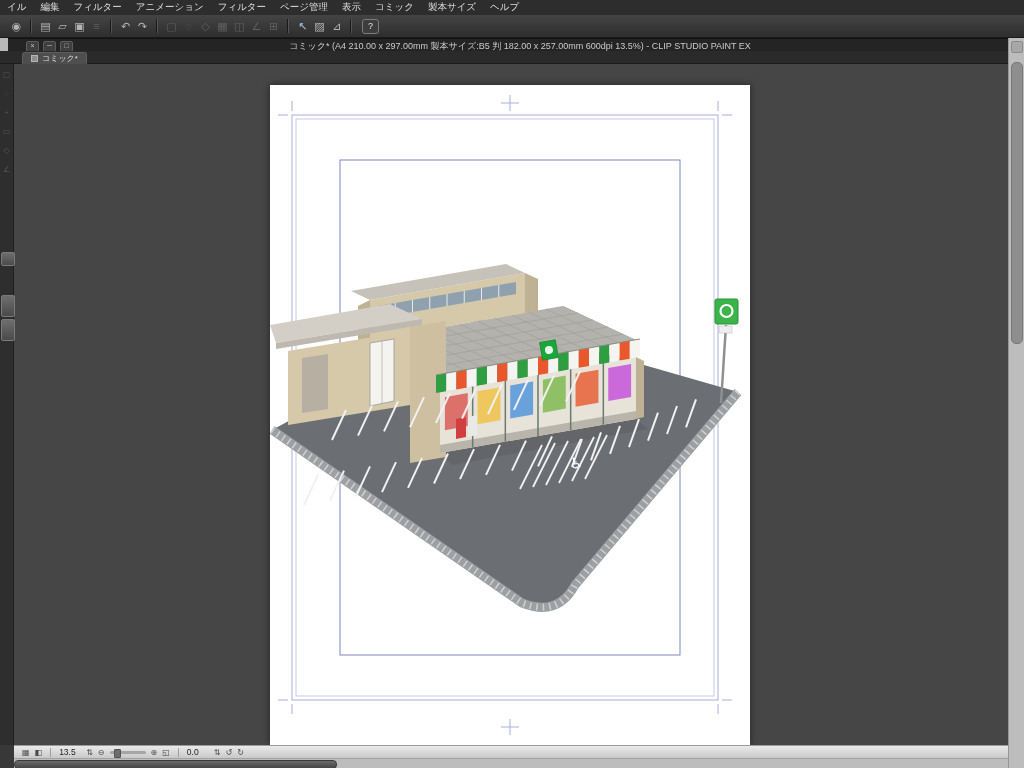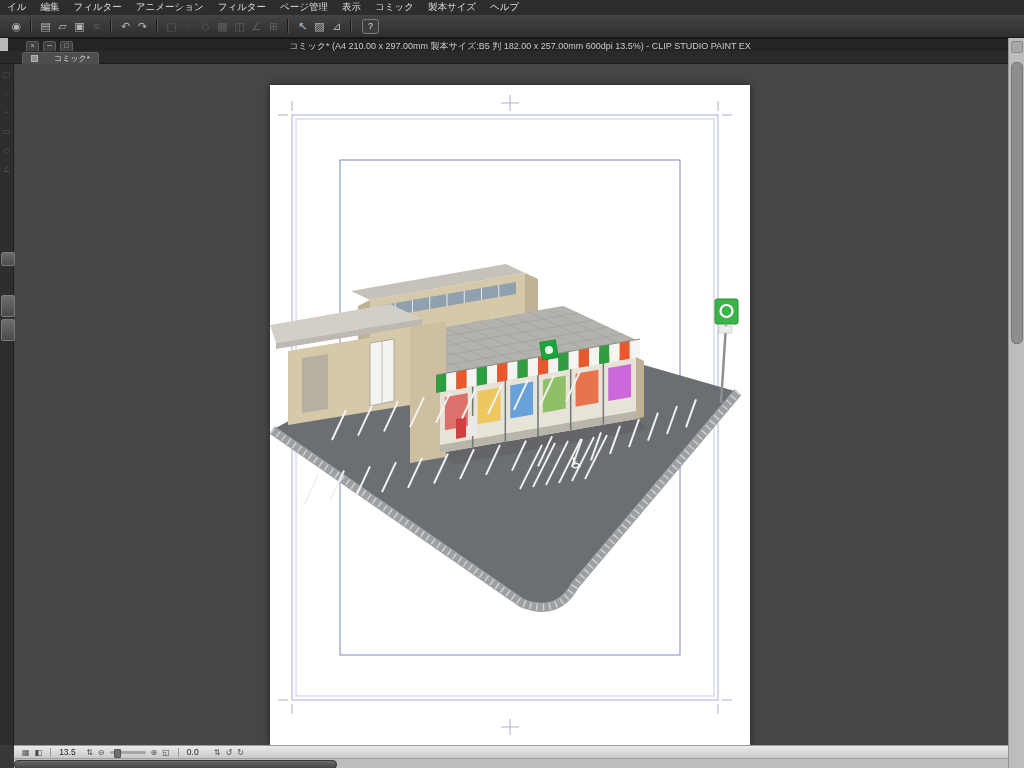--- a/index.html
+++ b/index.html
@@ -28,21 +28,21 @@
   .winbtns{position:absolute;left:18px;top:2px;display:flex;gap:4px}
   .winbtn{width:11px;height:9px;background:#3f3f3f;border:1px solid #5d5d5d;border-radius:2px;
           color:#c5c5c5;font-size:7px;line-height:8px;text-align:center}
   .doc-title{position:absolute;left:80px;right:80px;top:1px;text-align:center;
              font-size:9px;color:#cacaca;white-space:nowrap;overflow:hidden}
   
   .tabbar{position:absolute;left:0;top:51px;width:1008px;height:12px;background:#2a2a2a;
           border-bottom:1px solid #1d1d1d;z-index:25}
   .tab{position:absolute;left:22px;top:1px;height:11px;background:#4e4e4e;
        border:1px solid #5e5e5e;border-bottom:none;border-radius:3px 3px 0 0;
-       color:#dedede;font-size:8px;display:flex;align-items:center;padding:0 8px;gap:16px}
+       color:#dedede;font-size:8px;display:flex;align-items:center;padding:0 8px;gap:4px}
   .tab-dot{width:5px;height:5px;background:#8f8f8f;border:1px solid #b5b5b5;flex:none}
   
   .tool-strip{position:absolute;left:0;top:63px;width:14px;height:705px;background:#2e2e2e;
               border-right:1px solid #1f1f1f;z-index:20;box-sizing:border-box}
   .strip-col{display:flex;flex-direction:column;align-items:center;gap:11px;padding-top:8px}
   .strip-icon{color:#555;font-size:8px;line-height:8px}
   .palette-box{position:absolute;left:1px;width:12px;background:linear-gradient(#6e6e6e,#4a4a4a);
                border:1px solid #7a7a7a;border-radius:2px;z-index:21}
   
   .canvas{position:absolute;left:14px;top:63px;width:994px;height:682px;background:#464646;

